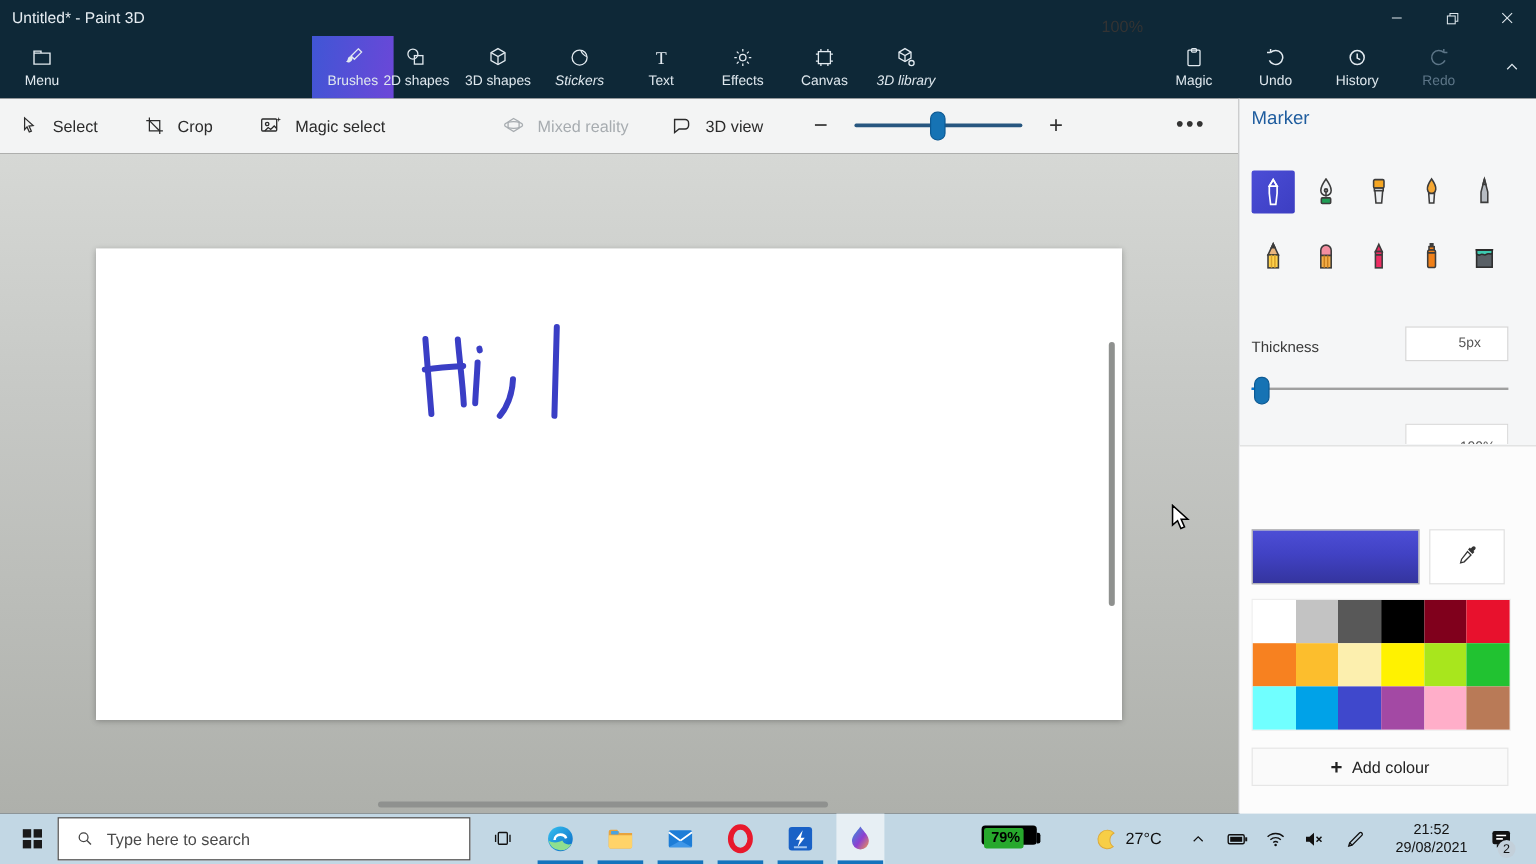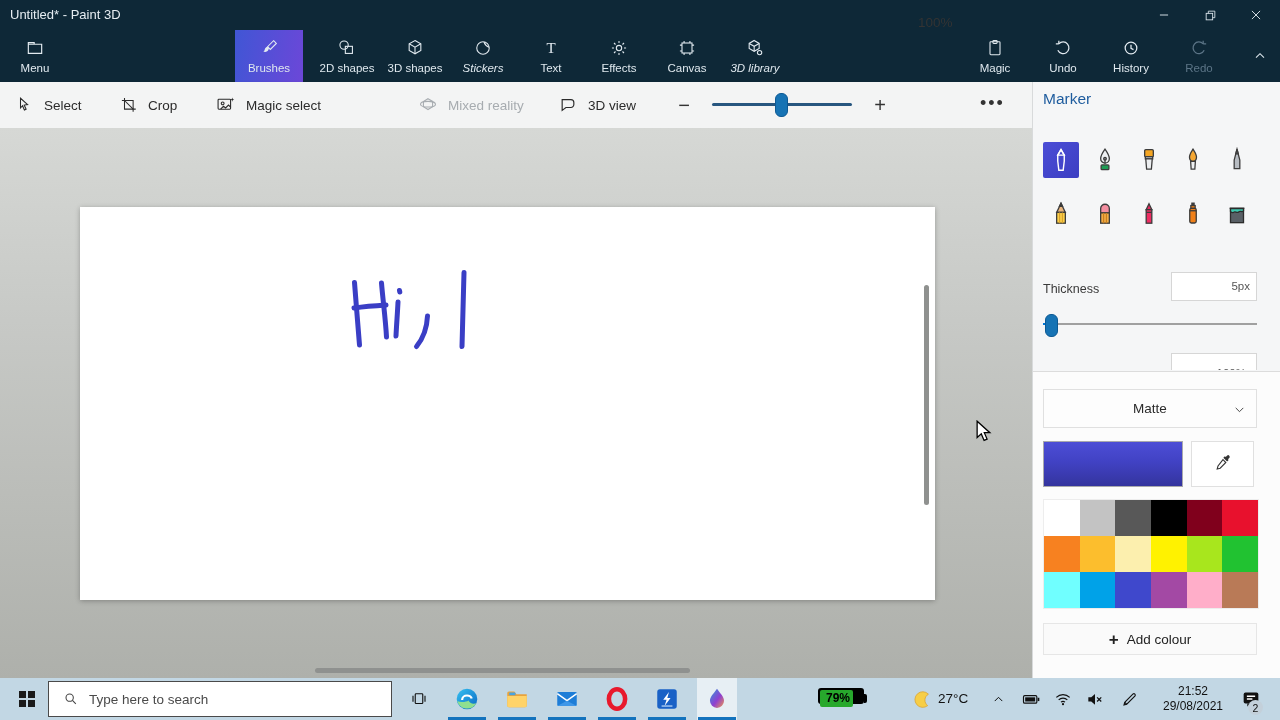--- a/index.html
+++ b/index.html
@@ -36,21 +36,21 @@
   .cursor{position:absolute;left:975px;top:292px;}
 
   
   .panel{left:1032px;top:82px;width:248px;height:596px;background:#f5f6f7;border-left:1px solid #d8dadb;box-sizing:border-box;}
   .panel-lower{position:absolute;left:0;top:289px;width:248px;height:307px;background:#fcfcfc;border-top:1px solid #dcdcdc;}
   .panel-title{position:absolute;left:10px;top:8px;font-size:15.5px;color:#1e5c9e;}
   .brush-grid{position:absolute;left:10px;top:60px;width:214px;display:grid;grid-template-columns:repeat(5,36px);grid-auto-rows:36px;column-gap:8px;row-gap:18px;}
   .brush-cell{width:36px;height:36px;display:flex;align-items:center;justify-content:center;border-radius:2px;}
   .brush-cell.selected{background:linear-gradient(135deg,#4b4dd6,#3c3ec2);}
   .thick-label{position:absolute;left:10px;top:200px;font-size:12.5px;color:#3a3a3a;}
-  .num-input{position:absolute;left:138px;top:190px;width:86px;height:29px;background:#fff;border:1px solid #d6d6d6;box-sizing:border-box;font-size:11.5px;color:#555;text-align:right;line-height:27px;padding-right:6px;}
+  .num-input{position:absolute;left:138px;top:190px;width:86px;height:29px;background:#fff;border:1px solid #d6d6d6;box-sizing:border-box;font-size:11.5px;color:#555;text-align:right;line-height:27px;padding-right:22px;}
   .th-track{position:absolute;left:10px;top:241px;width:214px;height:2px;background:#a0a0a0;}
   .th-fill{position:absolute;left:10px;top:241px;width:12px;height:2px;background:#0078d7;}
   .th-thumb{position:absolute;left:12px;top:232px;width:11px;height:21px;background:#1673b4;border:1px solid #0d5a94;border-radius:6px;}
   .opacity-clip{position:absolute;left:138px;top:271px;width:86px;height:17px;overflow:hidden;}
   .opacity-clip .num-inner{width:86px;height:29px;background:#fff;border:1px solid #d6d6d6;box-sizing:border-box;font-size:11.5px;color:#555;text-align:right;line-height:38px;padding-right:10px;}
   .matte-select{position:absolute;left:10px;top:307px;width:214px;height:39px;background:#fdfdfd;border:1px solid #e0e0e0;box-sizing:border-box;display:flex;align-items:center;justify-content:center;font-size:13.5px;color:#2b2b2b;}
   .matte-chevron{position:absolute;right:10px;top:13px;}
   .swatch{position:absolute;left:10px;top:359px;width:140px;height:46px;border:1px solid #a9a9ad;box-sizing:border-box;background:linear-gradient(180deg,#4d4ed6 0%,#4142c4 45%,#34349e 100%);}
   .eyedrop-btn{position:absolute;left:158px;top:359px;width:63px;height:46px;background:#fff;border:1px solid #e0e0e0;box-sizing:border-box;display:flex;align-items:center;justify-content:center;}
   .palette{position:absolute;left:10px;top:417px;width:214px;display:grid;grid-template-columns:repeat(6,1fr);grid-auto-rows:36px;border:1px solid #ededed;}
@@ -111,21 +111,21 @@
     <div class="abs menu-btn">
       <span>
           <svg width="20" height="20" viewBox="0 0 24 24" stroke="#e2eaf0" stroke-width="1.4" fill="none">
             <path d="M4 7.5V5.5h7v2M4 7.5h16v11H4z"></path>
           </svg>
         </span>
       <span>Menu</span>
     </div>
 
     <div id="ribbon-tabs">
-        <div class="abs tab selected" style="left: 235px;">
+        <div class="abs tab selected" style="left: 260px;">
           <span>
             <svg width="20" height="20" viewBox="0 0 24 24" stroke="#e2eaf0" stroke-width="1.3" fill="none">
               <path d="M17.5 3.2l3.3 3.3-7.2 7.2-3.3-3.3z"></path>
               <path d="M10.3 10.4c-1.9.4-3.1 1.5-3.4 3.3-.2 1.3-.8 2-1.9 2.3 1.2 1 3 1.1 4.3.3 1.5-.9 2.3-2.1 2.6-4z" fill="#e2eaf0" stroke="none"></path>
             </svg>
           </span>
           <span>Brushes</span>
         </div>
         <div class="abs tab" style="left: 313px;">
           <span>
@@ -417,28 +417,20 @@
     <div class="thick-label">Thickness</div>
     <div class="num-input">5px</div>
     <div class="th-track"></div>
     <div class="th-fill"></div>
     <div class="th-thumb"></div>
 
     <div class="opacity-clip">
       <div class="num-inner">100%</div>
     </div>
 
-    <div class="matte-select">
-      <span>Matte</span>
-      <span class="matte-chevron">
-          <svg width="13" height="13" viewBox="0 0 24 24" stroke="#444" stroke-width="1.8" fill="none">
-            <path d="M5 9l7 7 7-7"></path>
-          </svg>
-        </span>
-    </div>
 
     <div class="swatch"></div>
     <div class="eyedrop-btn">
       <span>
           <svg width="20" height="20" viewBox="0 0 24 24">
             <path d="M15.2 3.6l1.6-1.6a1.9 1.9 0 0 1 2.7 2.7l-1.6 1.6.9.9-1.9 1.9-4.5-4.5 1.9-1.9z" fill="#333"></path>
             <path d="M12 6.8l3.4 3.4-6.8 6.8-3.6 1 1-3.6z" fill="none" stroke="#333" stroke-width="1.3"></path>
           </svg>
         </span>
     </div>

